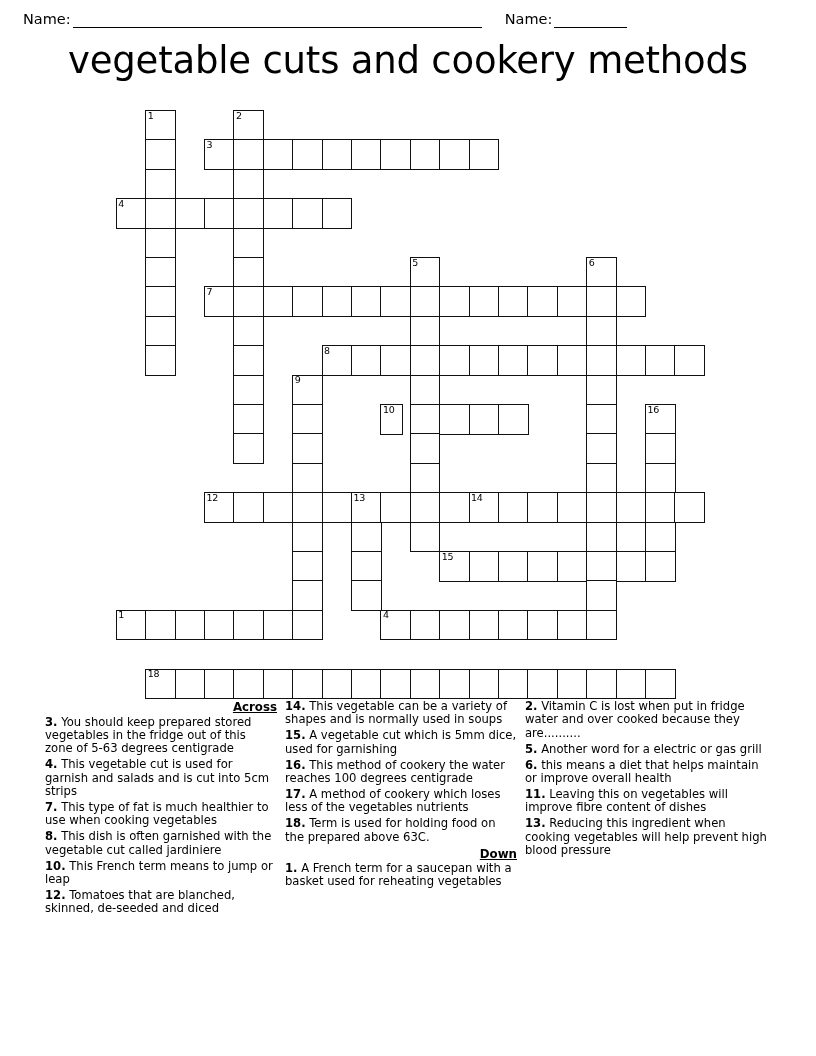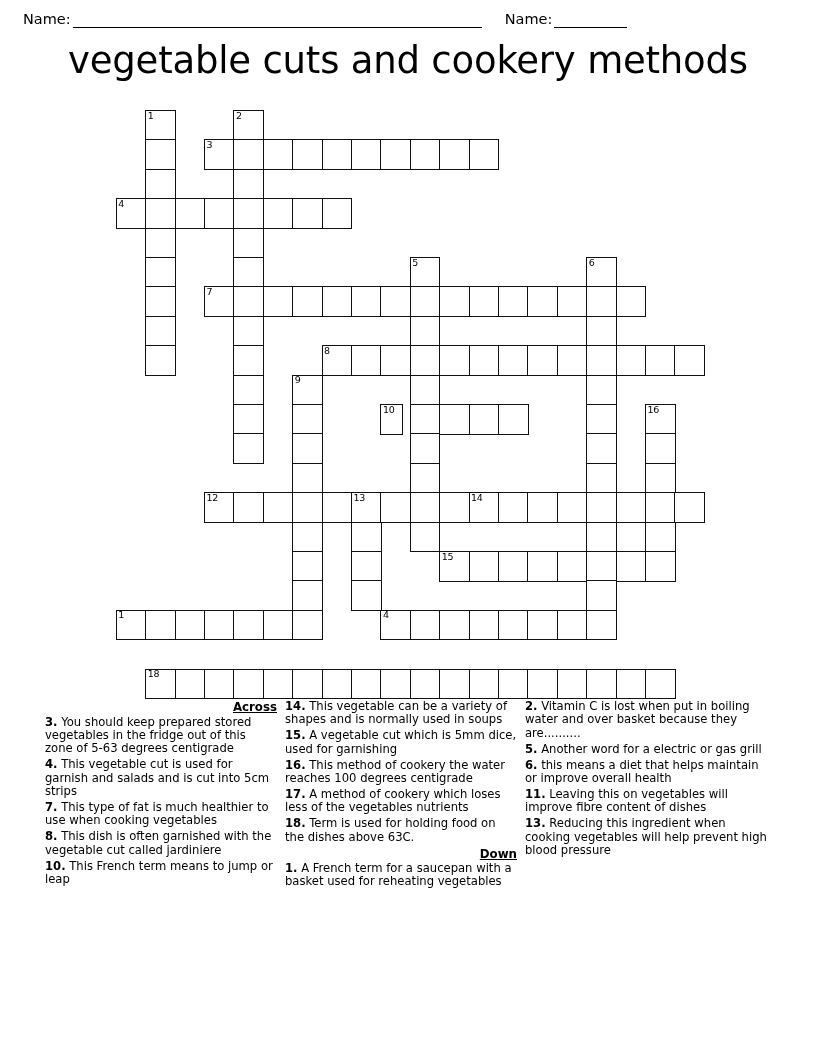--- a/index.html
+++ b/index.html
@@ -325,32 +325,33 @@
   </div>
 
 <div id="clues">
   <div class="clue-col">
     <span class="section-head">Across</span>
     <div class="clue"><span class="cnum">3.</span> <span>You should keep prepared stored vegetables in the fridge out of this zone of 5-63 degrees centigrade</span></div>
     <div class="clue"><span class="cnum">4.</span> <span>This vegetable cut is used for garnish and salads and is cut into 5cm strips</span></div>
     <div class="clue"><span class="cnum">7.</span> <span>This type of fat is much healthier to use when cooking vegetables</span></div>
     <div class="clue"><span class="cnum">8.</span> <span>This dish is often garnished with the vegetable cut called jardiniere</span></div>
     <div class="clue"><span class="cnum">10.</span> <span>This French term means to jump or leap</span></div>
+    <div class="clue"><span class="cnum">12.</span> <span>Tomatoes that are blanched, skinned, de-seeded and diced</span></div>
   </div>
 
   <div class="clue-col">
     <div class="clue"><span class="cnum">14.</span> <span>This vegetable can be a variety of shapes and is normally used in soups</span></div>
     <div class="clue"><span class="cnum">15.</span> <span>A vegetable cut which is 5mm dice, used for garnishing</span></div>
     <div class="clue"><span class="cnum">16.</span> <span>This method of cookery the water reaches 100 degrees centigrade</span></div>
     <div class="clue"><span class="cnum">17.</span> <span>A method of cookery which loses less of the vegetables nutrients</span></div>
-    <div class="clue"><span class="cnum">18.</span> <span>Term is used for holding food on the dishes above 63C.</span></div>
+    <div class="clue"><span class="cnum">18.</span> <span>Term is used for holding food on the prepared above 63C.</span></div>
     <span class="section-head">Down</span>
     <div class="clue"><span class="cnum">1.</span> <span>A French term for a saucepan with a basket used for reheating vegetables</span></div>
   </div>
 
   <div class="clue-col">
-    <div class="clue"><span class="cnum">2.</span> <span>Vitamin C is lost when put in boiling water and over basket because they are..........</span></div>
+    <div class="clue"><span class="cnum">2.</span> <span>Vitamin C is lost when put in fridge water and over cooked because they are..........</span></div>
     <div class="clue"><span class="cnum">5.</span> <span>Another word for a electric or gas grill</span></div>
     <div class="clue"><span class="cnum">6.</span> <span>this means a diet that helps maintain or improve overall health</span></div>
     <div class="clue"><span class="cnum">11.</span> <span>Leaving this on vegetables will improve fibre content of dishes</span></div>
     <div class="clue"><span class="cnum">13.</span> <span>Reducing this ingredient when cooking vegetables will help prevent high blood pressure</span></div>
   </div>
 </div>
 
 </body></html>

